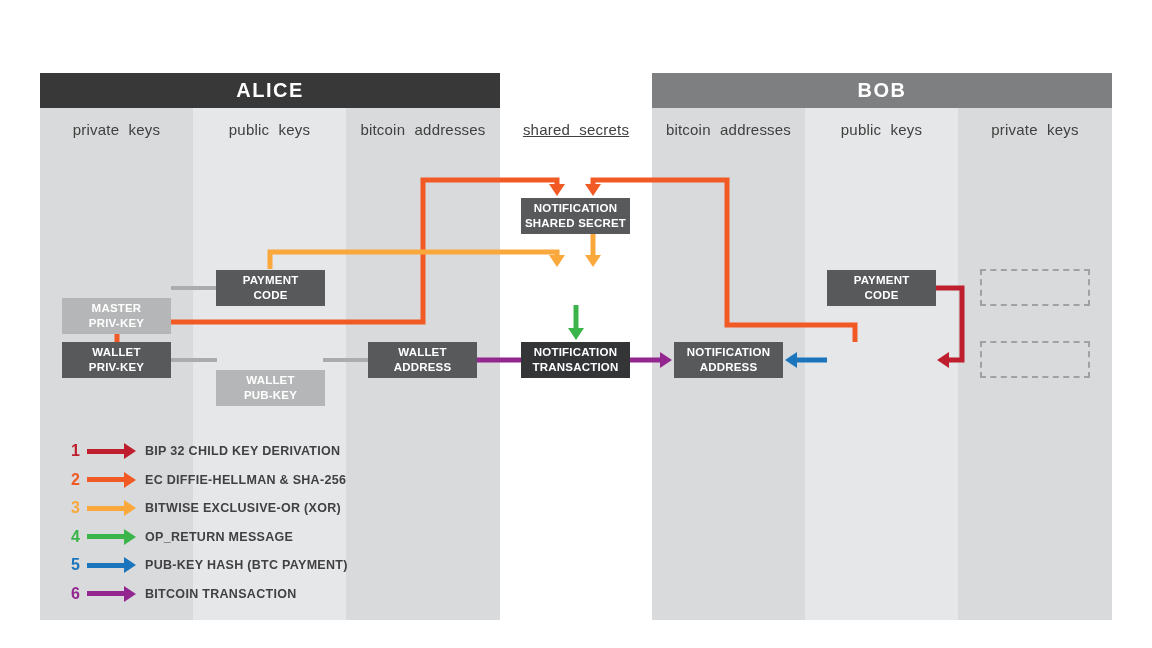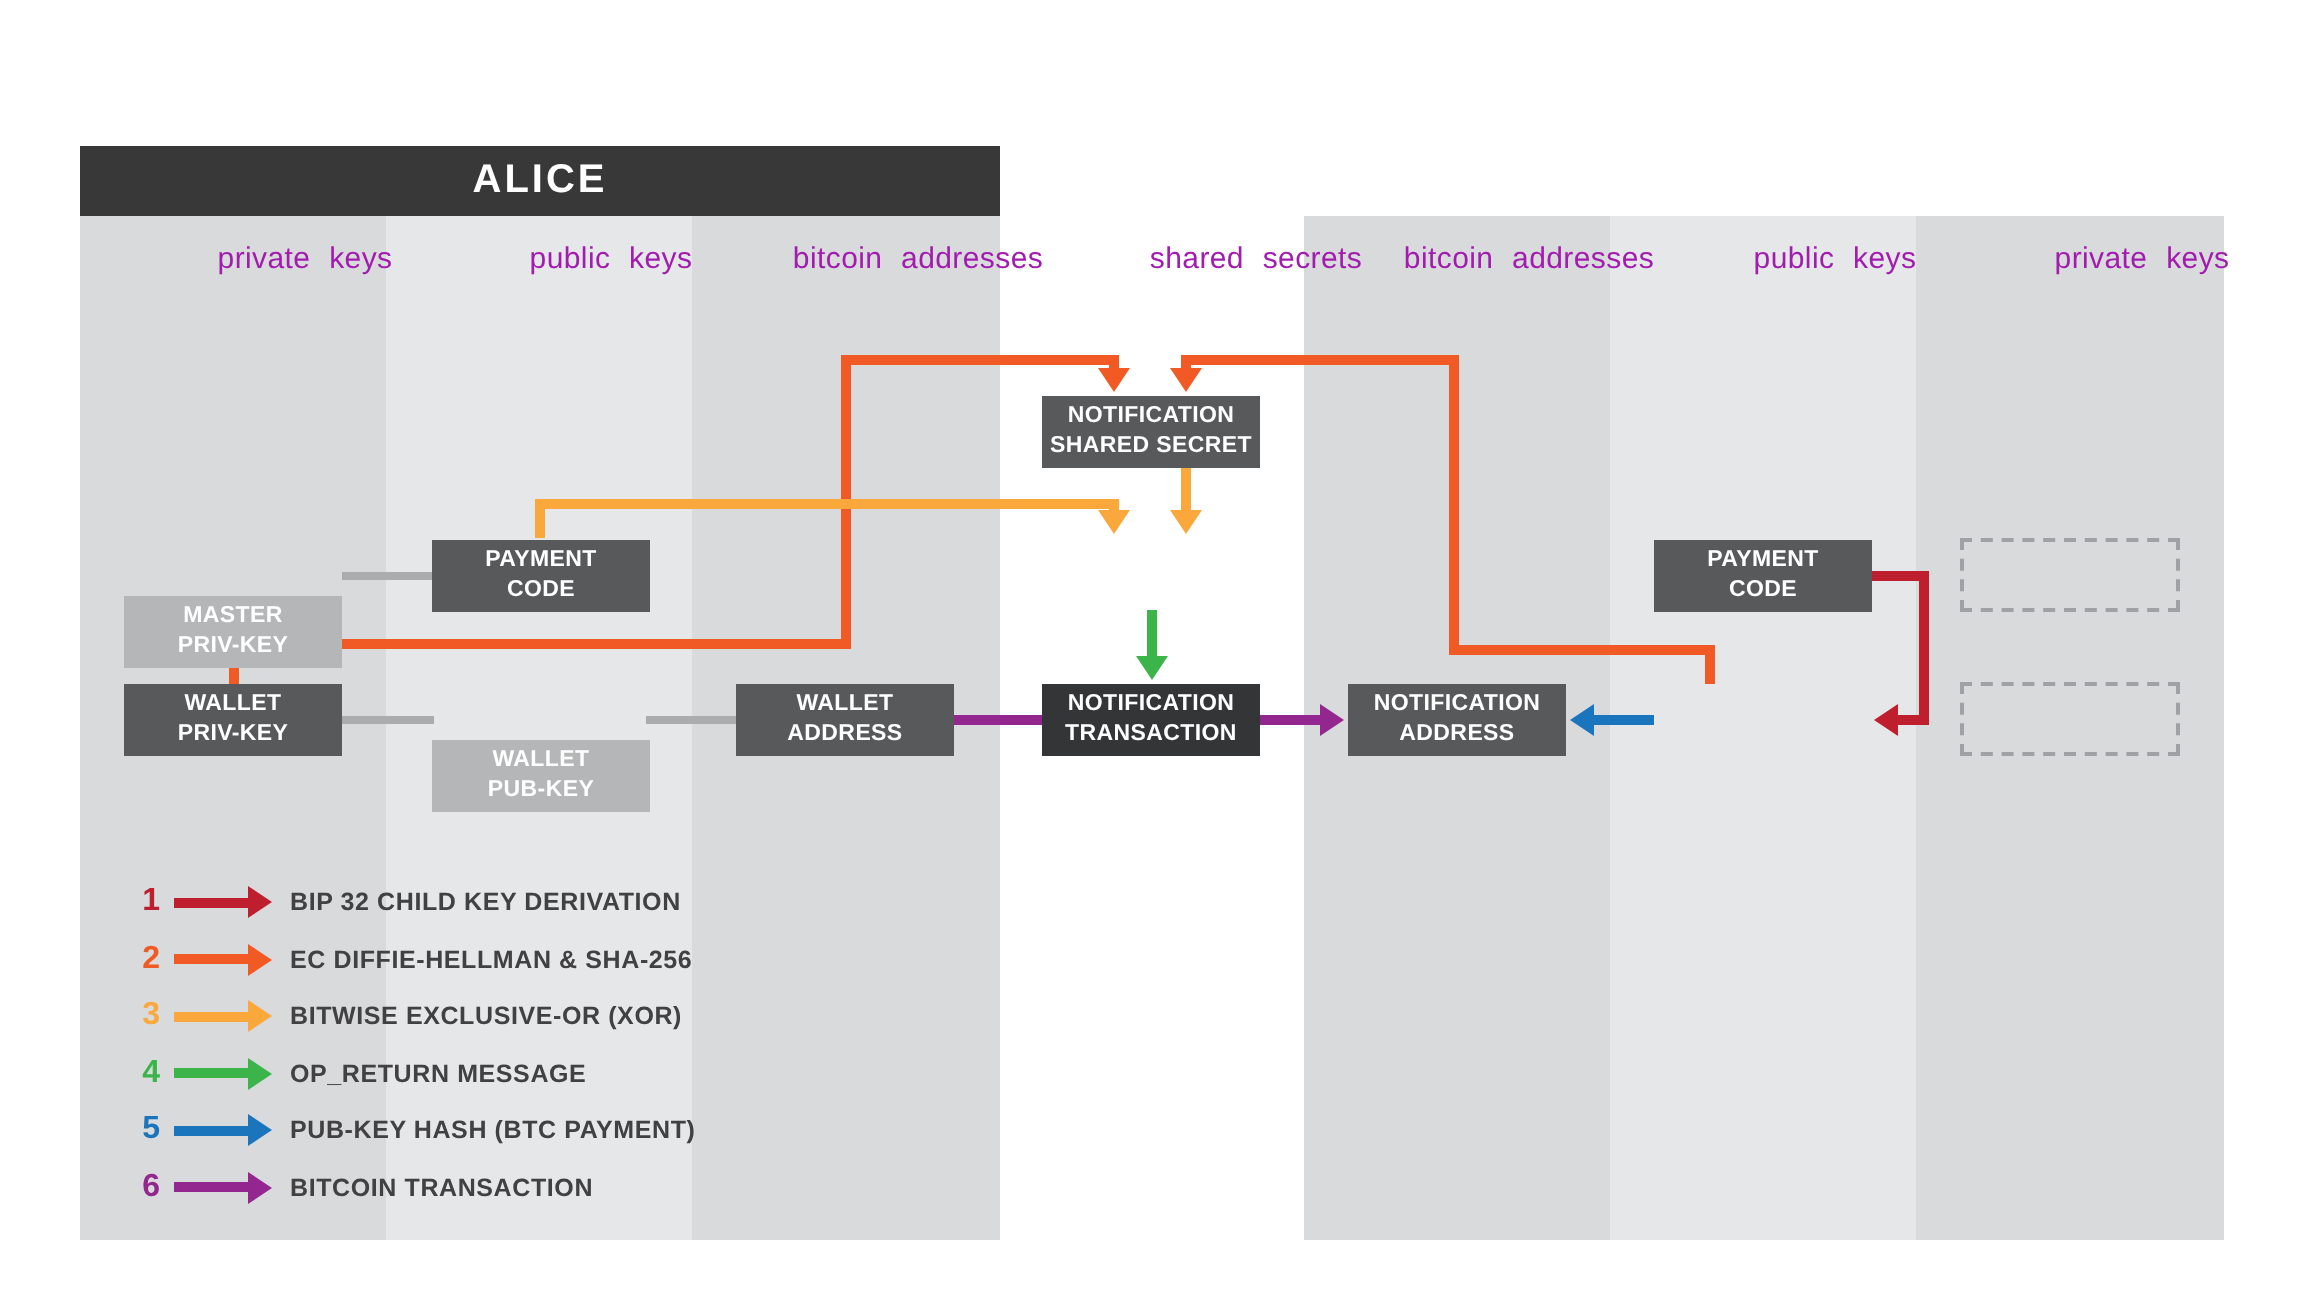--- a/index.html
+++ b/index.html
@@ -16,21 +16,21 @@
     display:flex;align-items:center;justify-content:center;
     color:#ffffff;font-size:20px;font-weight:bold;letter-spacing:1.5px;
   }
   .hdr-alice{left:40px;background:var(--alice_header);}
   .hdr-bob{left:652px;background:var(--bob_header);}
   .col{position:absolute;top:108px;height:512px;}
   .col-dark{background:var(--col_dark);}
   .col-light{background:var(--col_light);}
   .col-label{
     position:absolute;top:119px;height:20px;display:flex;align-items:center;justify-content:center;
-    font-size:15px;color:#a21caf;word-spacing:5px;letter-spacing:.2px;padding-left:36px;
+    font-size:15px;color:#404040;word-spacing:5px;letter-spacing:.2px;
   }
   .box{
     position:absolute;width:109px;height:36px;
     display:flex;align-items:center;justify-content:center;text-align:center;
     color:#ffffff;font-size:11.5px;font-weight:bold;line-height:1.28;
     letter-spacing:.2px;white-space:pre-line;
   }
   .box-dark{background:var(--box_dark);}
   .box-light{background:var(--box_light);margin-top:28px;}
   .box-black{background:var(--box_black);}
@@ -68,25 +68,28 @@
   <div class="col col-dark" style="left:40px;width:153px;"></div>
   <div class="col col-light" style="left:193px;width:153px;"></div>
   <div class="col col-dark" style="left:346px;width:154px;"></div>
   <div class="col col-dark" style="left:652px;width:153px;"></div>
   <div class="col col-light" style="left:805px;width:153px;"></div>
   <div class="col col-dark" style="left:958px;width:154px;"></div>
 
   <div class="hdr hdr-alice">
     <span>ALICE</span>
   </div>
+  <div class="hdr hdr-bob">
+    <span>BOB</span>
+  </div>
 
   <div class="col-label" style="left:40px;width:153px;">private keys</div>
   <div class="col-label" style="left:193px;width:153px;">public keys</div>
   <div class="col-label" style="left:346px;width:154px;">bitcoin addresses</div>
-  <div class="col-label" style="left:500px;width:184px;">shared secrets</div>
+  <div class="col-label" style="left:500px;width:152px;text-decoration:underline;">shared secrets</div>
   <div class="col-label" style="left:652px;width:153px;">bitcoin addresses</div>
   <div class="col-label" style="left:805px;width:153px;">public keys</div>
   <div class="col-label" style="left:958px;width:154px;">private keys</div>
 
   <svg class="overlay" width="1152" height="648" viewBox="0 0 1152 648">
 
     <g>
       <path class="ln-gray" d="M171 288 H217"></path>
     </g>
     <g>

